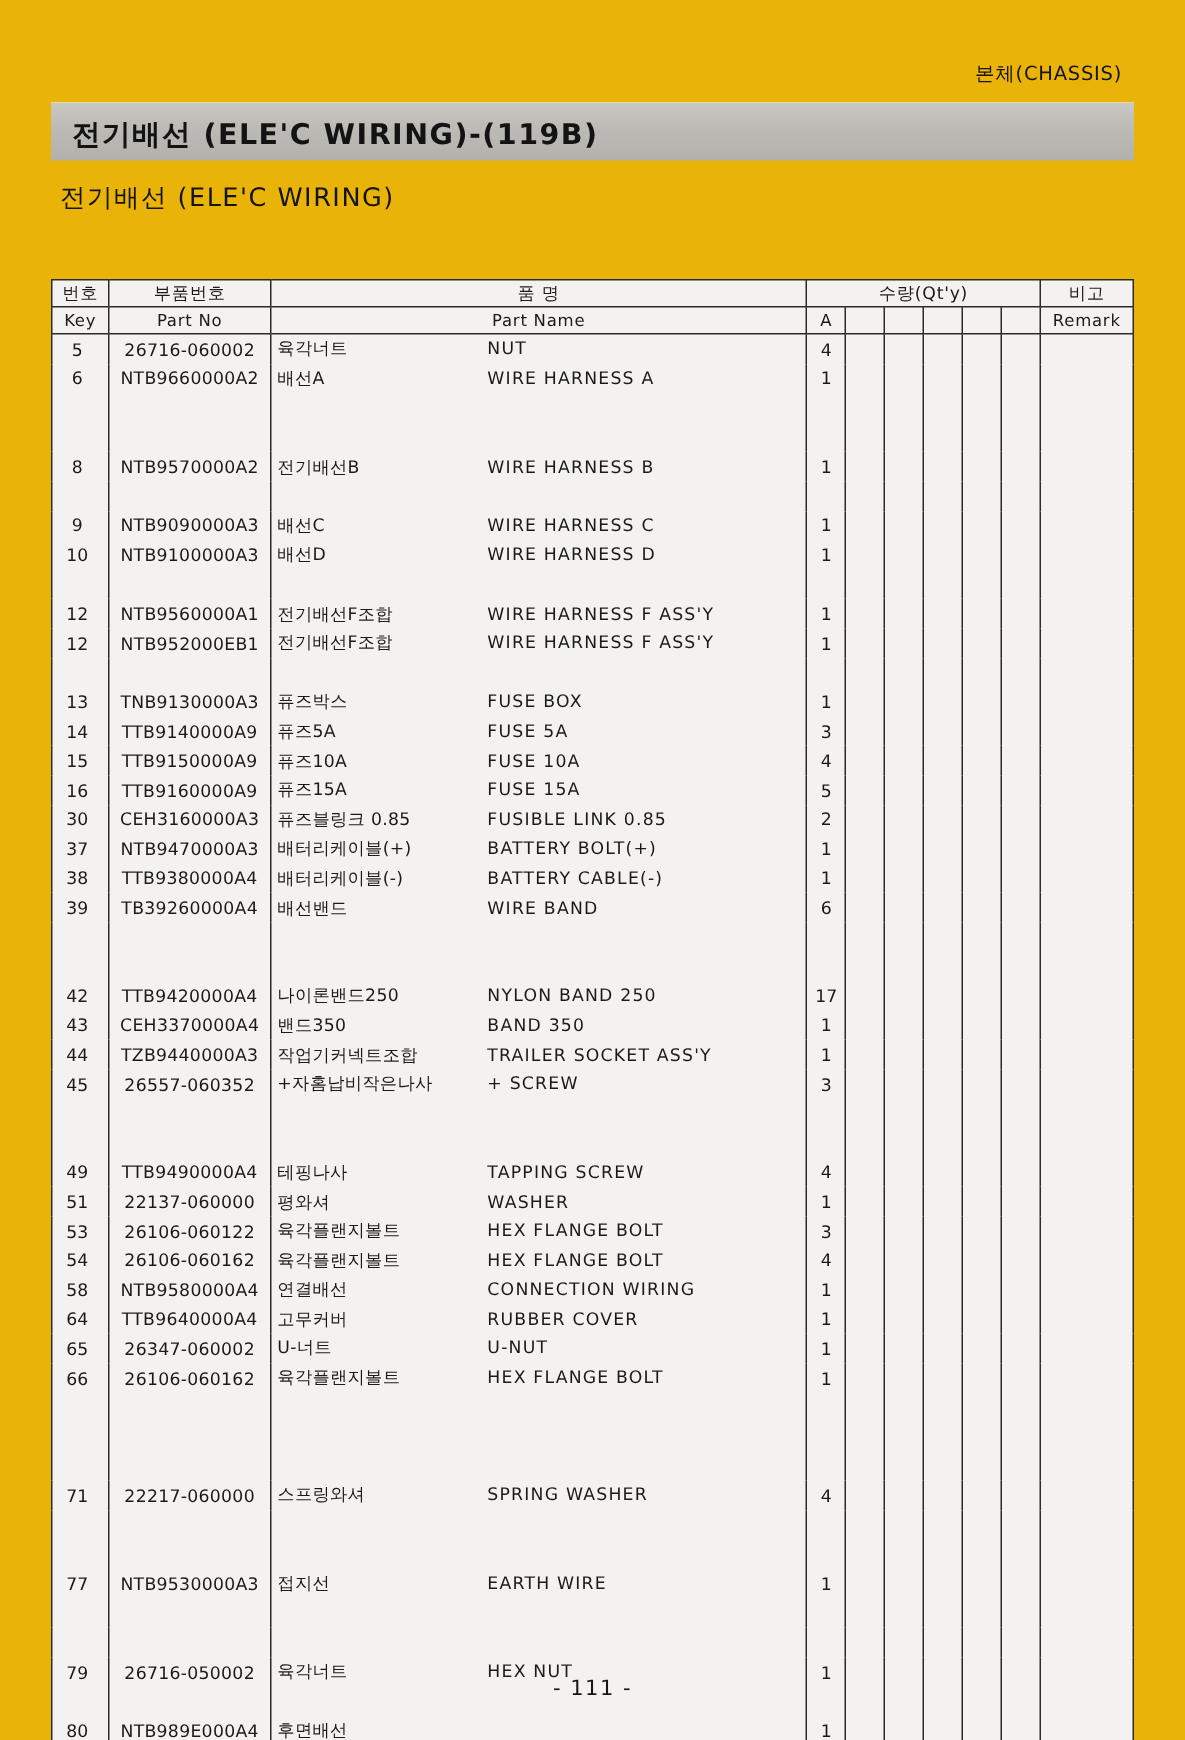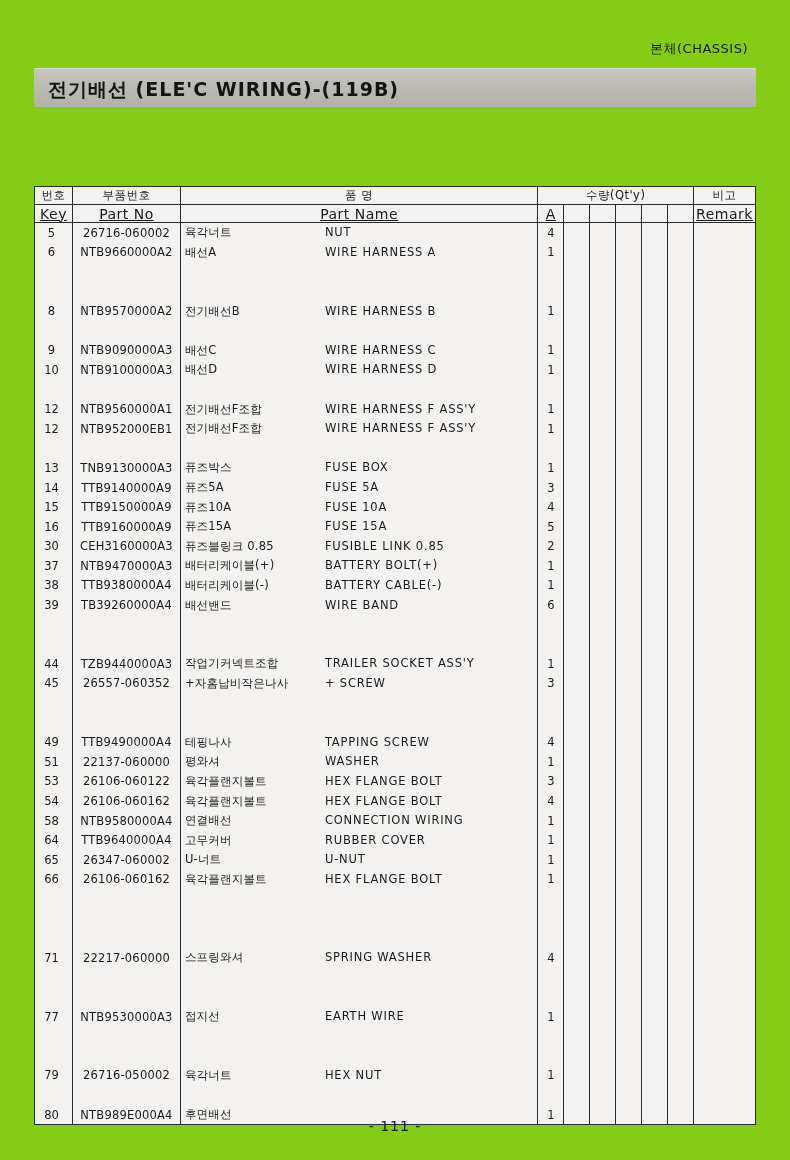--- a/index.html
+++ b/index.html
@@ -13,21 +13,21 @@
     font-family: "DejaVu Sans", "Liberation Sans", sans-serif;
     color: #1a1a1a;
     position: relative;
     overflow: hidden;
   }
   .page {
     position: absolute;
     left: 0; top: 0;
     width: 790px;
     height: 1160px;
-    background: #84cc16;
+    background: #eab308;
   }
   .chassis-label {
     position: absolute;
     right: 42px;
     top: 40px;
     font-size: 13px;
     letter-spacing: 0.5px;
     color: #161616;
   }
   .title-bar {
@@ -95,23 +95,22 @@
 
   .hdr-top td {
     height: 17px;
     text-align: center;
     font-size: 11.5px;
     letter-spacing: 0.5px;
   }
   .hdr-bot td {
     height: 17px;
     text-align: center;
-    font-size: 14px;
+    font-size: 11px;
     letter-spacing: 0.5px;
-    text-decoration: underline;
   }
   .hdr-bot td.left-pad { text-align: center; }
 
   .qty-group {
     text-align: center;
     letter-spacing: 0.5px;
     margin-top: 46px;
   }
 
   tr.row td {
@@ -168,20 +167,21 @@
 
   <div class="smudge s1"></div>
   <div class="smudge s2"></div>
 
   <div class="chassis-label">본체(CHASSIS)</div>
 
   <div class="title-bar">
     <div class="title-bar-text">전기배선 (ELE'C WIRING)-(119B)</div>
   </div>
 
+  <div class="subtitle">전기배선 (ELE'C WIRING)</div>
 
   <table class="parts">
     <colgroup>
       <col class="c-key">
         <col class="c-part">
         <col class="c-name">
       <col class="c-qa">
         <col class="c-qb">
         <col class="c-qc">
       <col class="c-qd">
@@ -469,20 +469,44 @@
           <td class="pname"><span class="kor"></span><span class="eng"></span></td>
           <td class="qa"></td>
           <td class="qcell"></td>
           <td class="qcell"></td>
           <td class="qcell"></td>
           <td class="qcell"></td>
           <td class="qcell"></td>
           <td class="remark"></td>
         </tr>
         <tr class="row">
+          <td class="key">42</td>
+          <td class="partno">TTB9420000A4</td>
+          <td class="pname"><span class="kor">나이론밴드250</span><span class="eng">NYLON BAND 250</span></td>
+          <td class="qa">17</td>
+          <td class="qcell"></td>
+          <td class="qcell"></td>
+          <td class="qcell"></td>
+          <td class="qcell"></td>
+          <td class="qcell"></td>
+          <td class="remark"></td>
+        </tr>
+        <tr class="row">
+          <td class="key">43</td>
+          <td class="partno">CEH3370000A4</td>
+          <td class="pname"><span class="kor">밴드350</span><span class="eng">BAND 350</span></td>
+          <td class="qa">1</td>
+          <td class="qcell"></td>
+          <td class="qcell"></td>
+          <td class="qcell"></td>
+          <td class="qcell"></td>
+          <td class="qcell"></td>
+          <td class="remark"></td>
+        </tr>
+        <tr class="row">
           <td class="key">44</td>
           <td class="partno">TZB9440000A3</td>
           <td class="pname"><span class="kor">작업기커넥트조합</span><span class="eng">TRAILER SOCKET ASS'Y</span></td>
           <td class="qa">1</td>
           <td class="qcell"></td>
           <td class="qcell"></td>
           <td class="qcell"></td>
           <td class="qcell"></td>
           <td class="qcell"></td>
           <td class="remark"></td>

